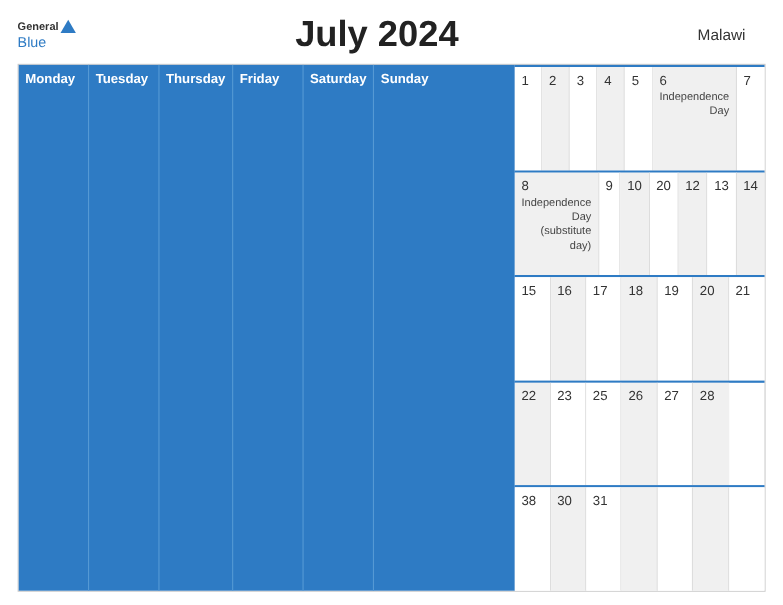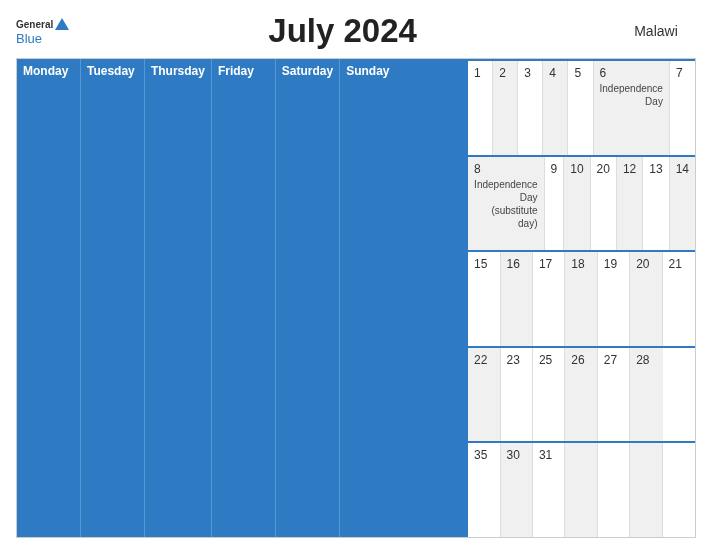--- a/index.html
+++ b/index.html
@@ -244,21 +244,21 @@
           </div>
           <div class="cal-cell">
             <span class="day-num">27</span>
           </div>
           <div class="cal-cell alt-bg">
             <span class="day-num">28</span>
           </div>
         </div>
         <div class="cal-week">
           <div class="cal-cell">
-            <span class="day-num">35</span>
+            <span class="day-num">38</span>
           </div>
           <div class="cal-cell alt-bg">
             <span class="day-num">30</span>
           </div>
           <div class="cal-cell">
             <span class="day-num">31</span>
           </div>
           <div class="cal-cell alt-bg"></div>
           <div class="cal-cell"></div>
           <div class="cal-cell alt-bg"></div>

